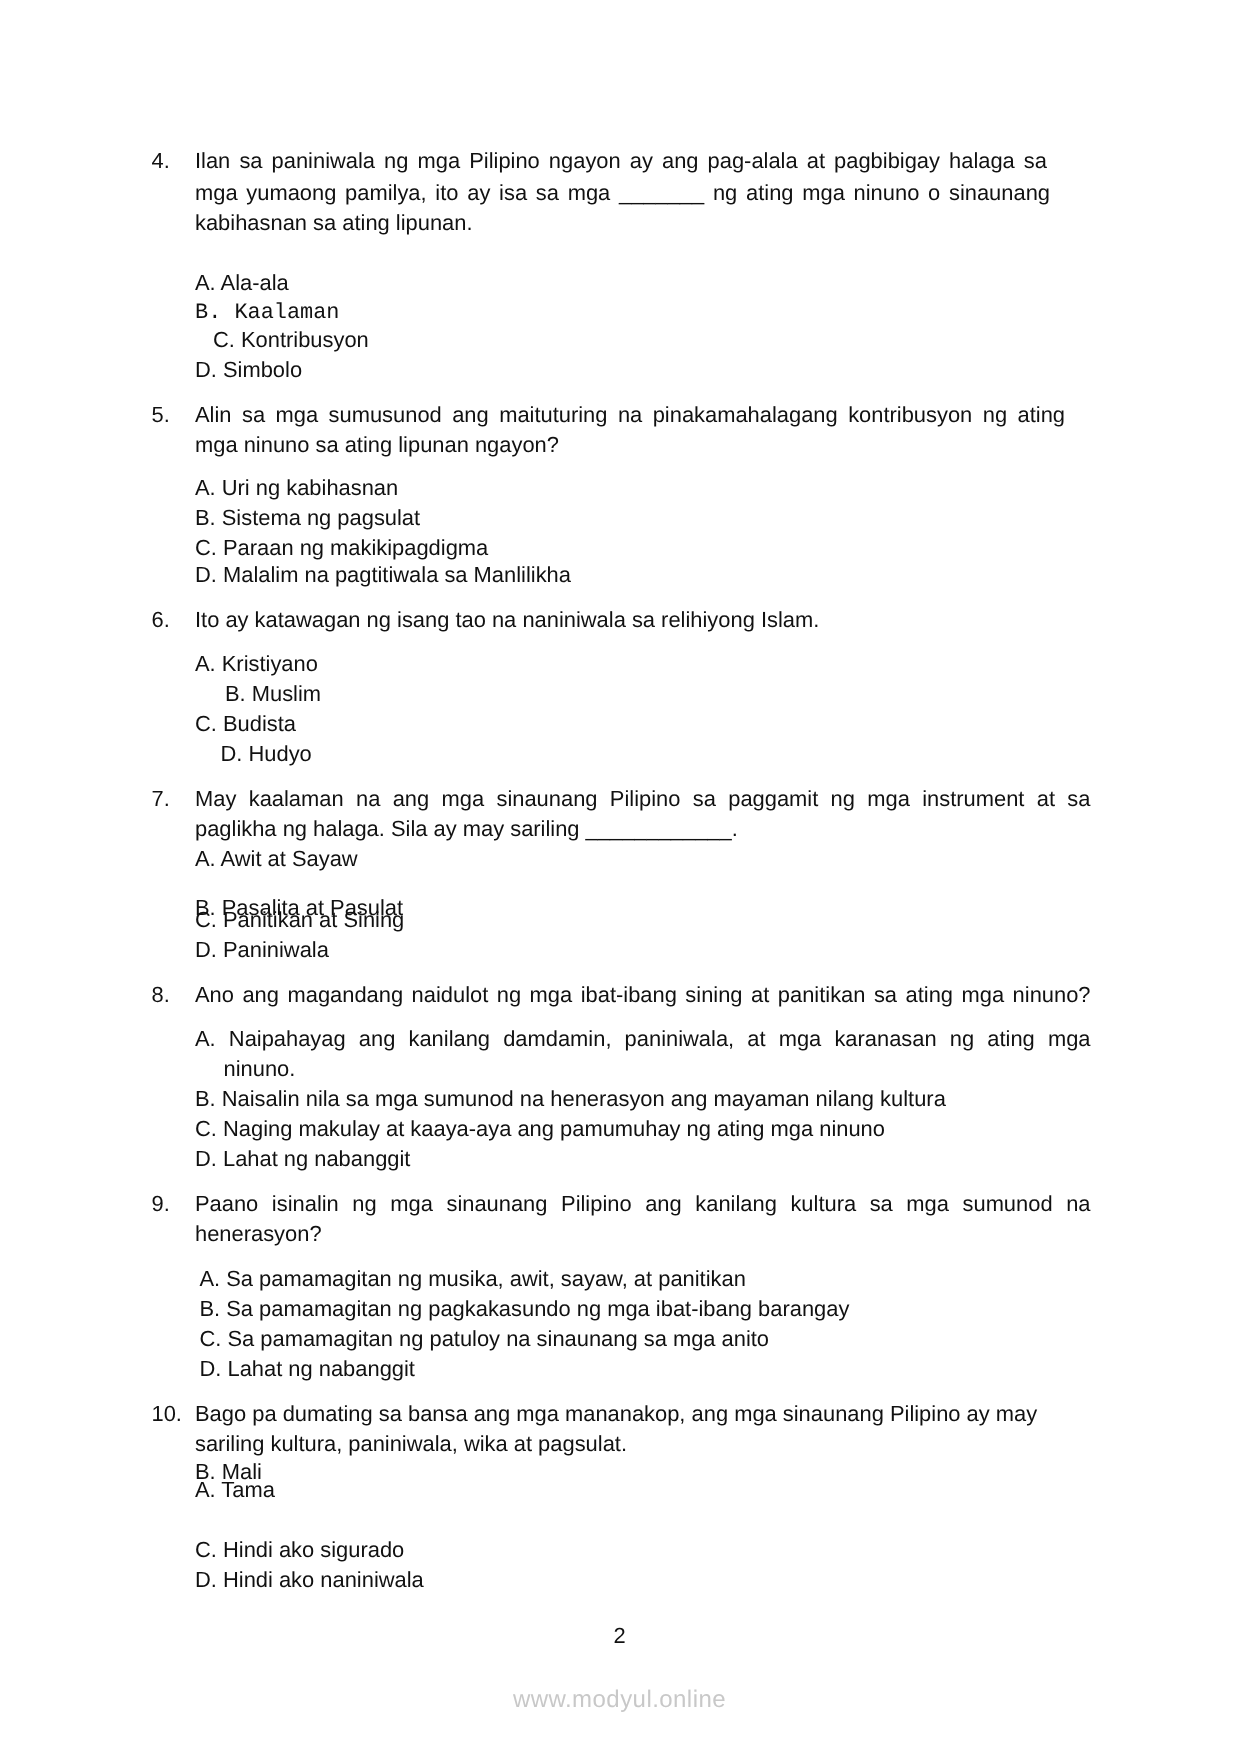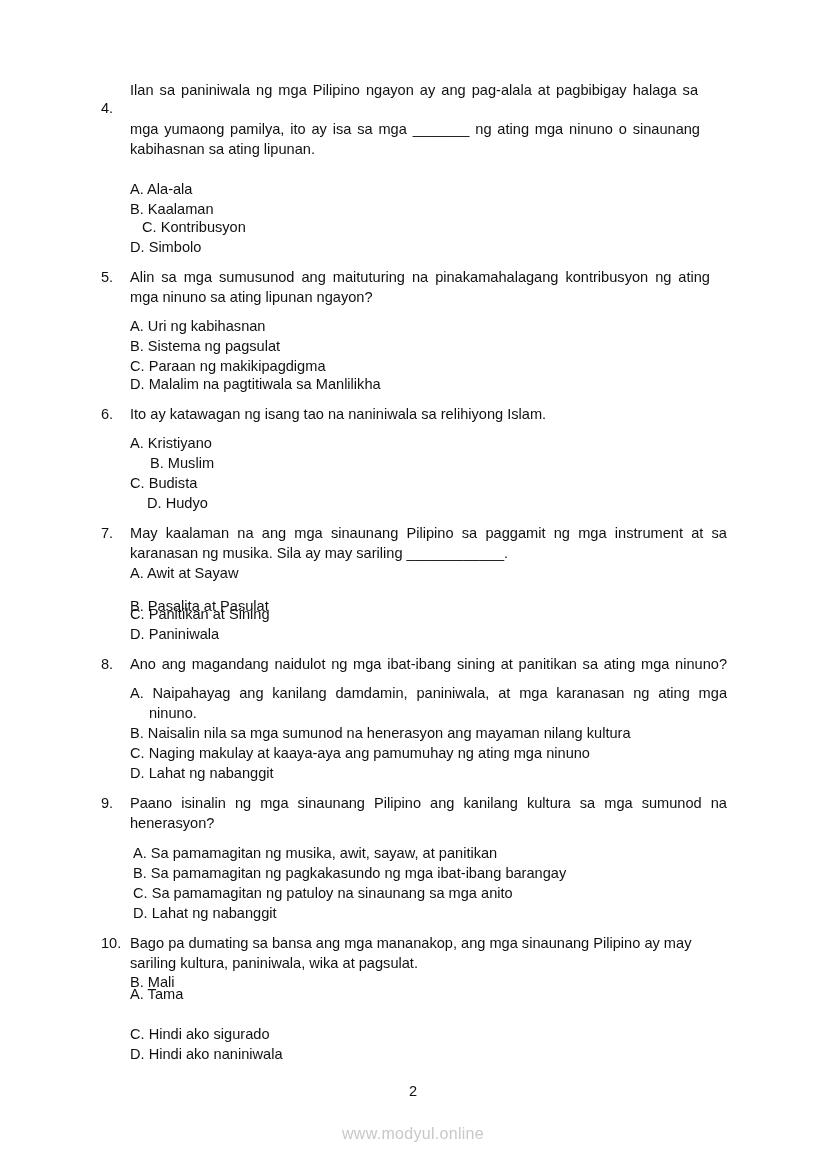--- a/index.html
+++ b/index.html
@@ -9,25 +9,25 @@
   .num { position: absolute; font-size: 14.6px; line-height: 20px; }
   .just { white-space: normal; text-align: justify; text-align-last: justify; }
   .page-num { position: absolute; left: 0; width: 826px; top: 1081px; text-align: center; font-size: 14.6px; line-height: 20px; }
   .watermark { position: absolute; left: 0; width: 826px; top: 1124px; text-align: center; font-size: 16px; line-height: 20px; color: #c8c8c8; letter-spacing: 0.3px; }
 </style>
 </head>
 <body>
 
 <div>
   <span class="num" style="left:101px; top:98px;">4.</span>
-  <span class="line just" style="left:130px; top:80px; width:568px;">Ilan sa paniniwala ng mga Pilipino ngayon ay ang pag-alala at pagbibigay halaga sa</span>
+  <span class="line just" style="left:130px; top:98px; width:568px;">Ilan sa paniniwala ng mga Pilipino ngayon ay ang pag-alala at pagbibigay halaga sa</span>
   <span class="line just" style="left:130px; top:119px; width:570px;">mga yumaong pamilya, ito ay isa sa mga _______ ng ating mga ninuno o sinaunang</span>
   <span class="line" style="left:130px; top:139px;">kabihasnan sa ating lipunan.</span>
   <span class="line" style="left:130px; top:179px;">A. Ala-ala</span>
-  <span class="line" style="left:130px; top:199px;">B. Kaalaman</span>
+  <span class="line" style="left:130px; top:199px;font-family:Liberation Mono, monospace;">B. Kaalaman</span>
   <span class="line" style="left:130px; top:217px;margin-left:12px;">C. Kontribusyon</span>
   <span class="line" style="left:130px; top:237px;">D. Simbolo</span>
 </div>
 
 <div>
   <span class="num" style="left:101px; top:267px;">5.</span>
   <span class="line just" style="left:130px; top:267px; width:580px;">Alin sa mga sumusunod ang maituturing na pinakamahalagang kontribusyon  ng ating</span>
   <span class="line" style="left:130px; top:287px;">mga ninuno sa ating lipunan ngayon?</span>
   <span class="line" style="left:130px; top:316px;">A. Uri ng kabihasnan</span>
   <span class="line" style="left:130px; top:336px;">B. Sistema ng pagsulat</span>
@@ -40,21 +40,21 @@
   <span class="line" style="left:130px; top:404px;">Ito ay katawagan ng isang tao na naniniwala sa relihiyong Islam.</span>
   <span class="line" style="left:130px; top:433px;">A. Kristiyano</span>
   <span class="line" style="left:130px; top:453px;margin-left:20px;">B. Muslim</span>
   <span class="line" style="left:130px; top:473px;">C. Budista</span>
   <span class="line" style="left:130px; top:493px;margin-left:17px;">D. Hudyo</span>
 </div>
 
 <div>
   <span class="num" style="left:101px; top:523px;">7.</span>
   <span class="line just" style="left:130px; top:523px; width:597px;">May kaalaman na ang mga sinaunang Pilipino sa paggamit ng mga instrument at sa</span>
-  <span class="line" style="left:130px; top:543px;">karanasan ng musika. Sila ay may sariling ____________.</span>
+  <span class="line" style="left:130px; top:543px;">paglikha ng halaga. Sila ay may sariling ____________.</span>
   <span class="line" style="left:130px; top:563px;">A. Awit at Sayaw</span>
   <span class="line" style="left:130px; top:583px;margin-top:13px;">B. Pasalita at Pasulat</span>
   <span class="line" style="left:130px; top:604px;">C. Panitikan at Sining</span>
   <span class="line" style="left:130px; top:624px;">D. Paniniwala</span>
 </div>
 
 <div>
   <span class="num" style="left:101px; top:654px;">8.</span>
   <span class="line just" style="left:130px; top:654px; width:597px;">Ano ang magandang naidulot ng mga ibat-ibang sining at panitikan sa ating mga ninuno?</span>
   <span class="line just" style="left:130px; top:683px; width:597px;">A. Naipahayag ang kanilang damdamin, paniniwala, at mga karanasan ng ating mga</span>

